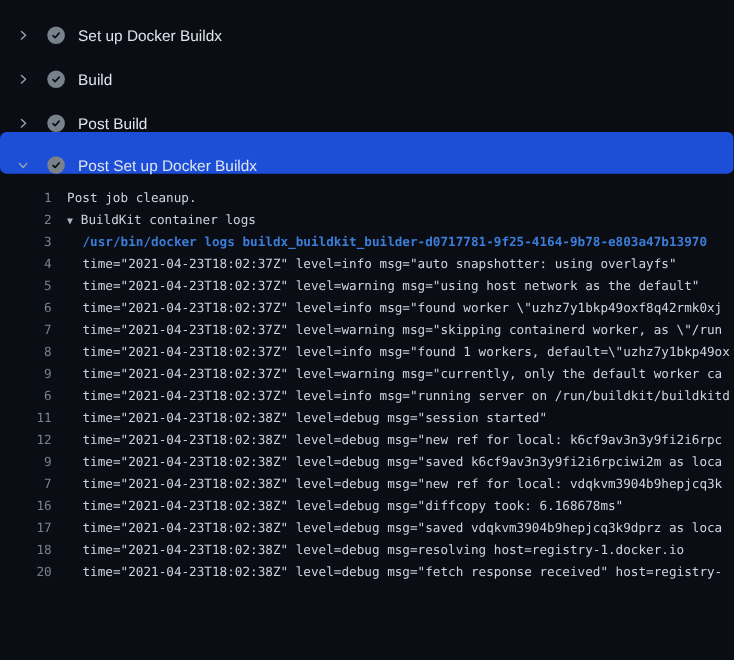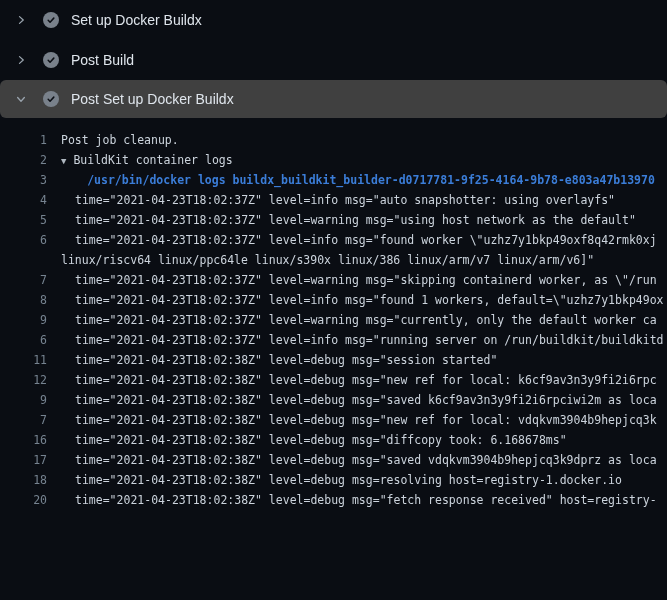--- a/index.html
+++ b/index.html
@@ -1,54 +1,67 @@
 <!DOCTYPE html>
 <html><head>
 <meta charset="utf-8">
 <style>
   html,body{margin:0;padding:0;background:#0a0d13;}
   body{width:667px;height:600px;overflow:hidden;position:relative;
        font-family:"Liberation Sans",sans-serif;}
   
   #steps{width:667px;}
-  .step-row{height:40px;display:flex;align-items:center;
+  .step-row{height:40px;display:flex;align-items:flex-end;
             padding:0 12px 0 13px;box-sizing:border-box;cursor:pointer;}
-  .step-row.expanded{height:38px;background:#404040;border-radius:6px;}
+  .step-row.expanded{height:38px;background:#1d4ed8;border-radius:6px;}
   .chev{width:16px;height:16px;flex:none;display:flex;align-items:center;
         justify-content:center;color:#9aa4ae;}
   .check-circle{width:16px;height:16px;flex:none;border-radius:50%;
         background:#79818b;margin-left:14px;display:flex;align-items:center;
         justify-content:center;}
   .step-label{margin-left:12px;font-size:14px;font-weight:400;color:#dfe5ec;}
   
   #log{padding-top:12px;font-family:"DejaVu Sans Mono","Liberation Mono",monospace;
        font-size:11.5px;line-height:20px;}
   .log-row{display:flex;height:20px;white-space:pre;}
   .log-num{width:47px;flex:none;text-align:right;color:#768390;cursor:pointer;}
   .log-text{margin-left:14px;color:#ccd4dd;overflow:hidden;flex:1;}
   .log-text.indent1{padding-left:14px;}
-  .log-text.command{color:#3b7dd8;font-weight:bold;text-align:center;}
+  .log-text.command{color:#3b7dd8;font-weight:bold;}
   .group-tri{color:#aeb7c0;font-size:9px;margin-right:7px;cursor:pointer;}
 </style>
 </head>
 <body>
 
 <div id="steps">
     <div class="step-row">
       <span class="chev">
         <svg width="12" height="12" viewBox="0 0 16 16">
           <path d="M6 3.5 L11 8 L6 12.5" fill="none" stroke="currentColor" stroke-width="1.7" stroke-linecap="round" stroke-linejoin="round"></path>
         </svg>
       </span>
       <span class="check-circle">
         <svg width="10" height="10" viewBox="0 0 16 16">
           <path d="M3.5 8.5 L6.5 11.5 L12.5 5" fill="none" stroke="#0b0e14" stroke-width="2.4" stroke-linecap="round" stroke-linejoin="round"></path>
         </svg>
       </span>
       <span class="step-label">Set up Docker Buildx</span>
+    </div>
+    <div class="step-row">
+      <span class="chev">
+        <svg width="12" height="12" viewBox="0 0 16 16">
+          <path d="M6 3.5 L11 8 L6 12.5" fill="none" stroke="currentColor" stroke-width="1.7" stroke-linecap="round" stroke-linejoin="round"></path>
+        </svg>
+      </span>
+      <span class="check-circle">
+        <svg width="10" height="10" viewBox="0 0 16 16">
+          <path d="M3.5 8.5 L6.5 11.5 L12.5 5" fill="none" stroke="#0b0e14" stroke-width="2.4" stroke-linecap="round" stroke-linejoin="round"></path>
+        </svg>
+      </span>
+      <span class="step-label">Build</span>
     </div>
     <div class="step-row">
       <span class="chev">
         <svg width="12" height="12" viewBox="0 0 16 16">
           <path d="M6 3.5 L11 8 L6 12.5" fill="none" stroke="currentColor" stroke-width="1.7" stroke-linecap="round" stroke-linejoin="round"></path>
         </svg>
       </span>
       <span class="check-circle">
         <svg width="10" height="10" viewBox="0 0 16 16">
           <path d="M3.5 8.5 L6.5 11.5 L12.5 5" fill="none" stroke="#0b0e14" stroke-width="2.4" stroke-linecap="round" stroke-linejoin="round"></path>
@@ -70,21 +83,20 @@
       <span class="step-label">Post Set up Docker Buildx</span>
     </div>
   </div>
 <div id="log">
     <div class="log-row"><span class="log-num">1</span><span class="log-text">Post job cleanup.</span></div>
     <div class="log-row"><span class="log-num">2</span><span class="log-text"><span class="group-tri">▼</span><span>BuildKit container logs</span></span></div>
     <div class="log-row"><span class="log-num">3</span><span class="log-text indent1 command">/usr/bin/docker logs buildx_buildkit_builder-d0717781-9f25-4164-9b78-e803a47b13970</span></div>
     <div class="log-row"><span class="log-num">4</span><span class="log-text indent1">time="2021-04-23T18:02:37Z" level=info msg="auto snapshotter: using overlayfs"</span></div>
     <div class="log-row"><span class="log-num">5</span><span class="log-text indent1">time="2021-04-23T18:02:37Z" level=warning msg="using host network as the default"</span></div>
     <div class="log-row"><span class="log-num">6</span><span class="log-text indent1">time="2021-04-23T18:02:37Z" level=info msg="found worker \"uzhz7y1bkp49oxf8q42rmk0xj</span></div>
-    <div class="log-row"><span class="log-num"></span><span class="log-text">linux/riscv64 linux/ppc64le linux/s390x linux/386 linux/arm/v7 linux/arm/v6]"</span></div>
     <div class="log-row"><span class="log-num">7</span><span class="log-text indent1">time="2021-04-23T18:02:37Z" level=warning msg="skipping containerd worker, as \"/run</span></div>
     <div class="log-row"><span class="log-num">8</span><span class="log-text indent1">time="2021-04-23T18:02:37Z" level=info msg="found 1 workers, default=\"uzhz7y1bkp49ox</span></div>
     <div class="log-row"><span class="log-num">9</span><span class="log-text indent1">time="2021-04-23T18:02:37Z" level=warning msg="currently, only the default worker ca</span></div>
     <div class="log-row"><span class="log-num">6</span><span class="log-text indent1">time="2021-04-23T18:02:37Z" level=info msg="running server on /run/buildkit/buildkitd</span></div>
     <div class="log-row"><span class="log-num">11</span><span class="log-text indent1">time="2021-04-23T18:02:38Z" level=debug msg="session started"</span></div>
     <div class="log-row"><span class="log-num">12</span><span class="log-text indent1">time="2021-04-23T18:02:38Z" level=debug msg="new ref for local: k6cf9av3n3y9fi2i6rpc</span></div>
     <div class="log-row"><span class="log-num">9</span><span class="log-text indent1">time="2021-04-23T18:02:38Z" level=debug msg="saved k6cf9av3n3y9fi2i6rpciwi2m as loca</span></div>
     <div class="log-row"><span class="log-num">7</span><span class="log-text indent1">time="2021-04-23T18:02:38Z" level=debug msg="new ref for local: vdqkvm3904b9hepjcq3k</span></div>
     <div class="log-row"><span class="log-num">16</span><span class="log-text indent1">time="2021-04-23T18:02:38Z" level=debug msg="diffcopy took: 6.168678ms"</span></div>
     <div class="log-row"><span class="log-num">17</span><span class="log-text indent1">time="2021-04-23T18:02:38Z" level=debug msg="saved vdqkvm3904b9hepjcq3k9dprz as loca</span></div>

